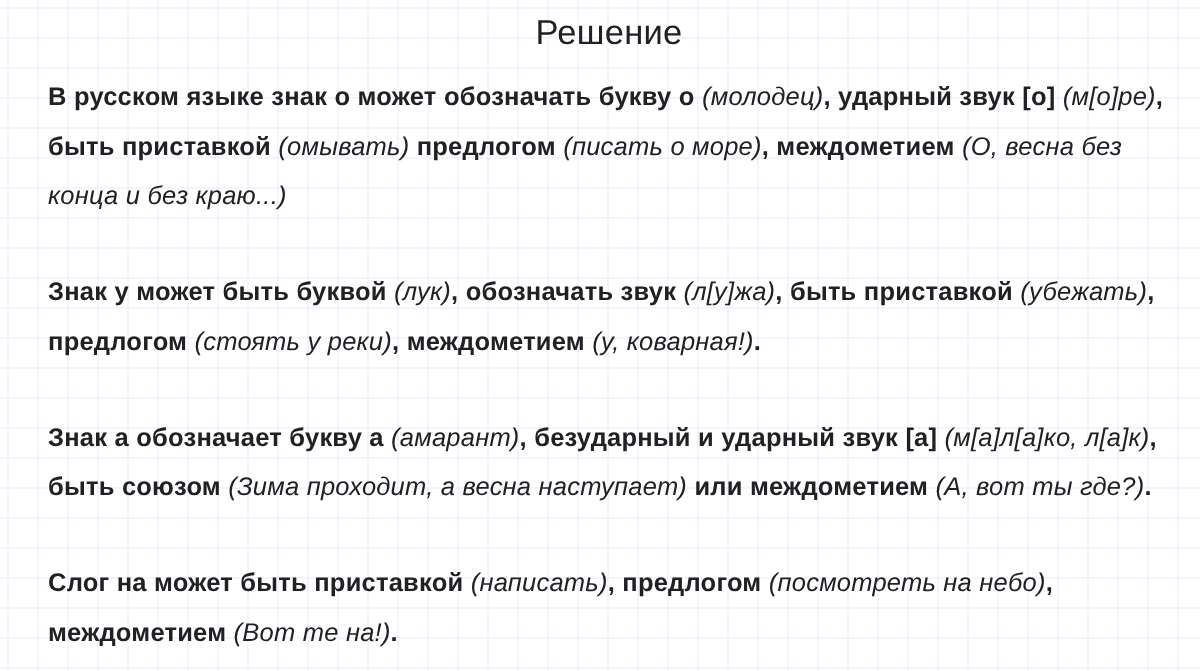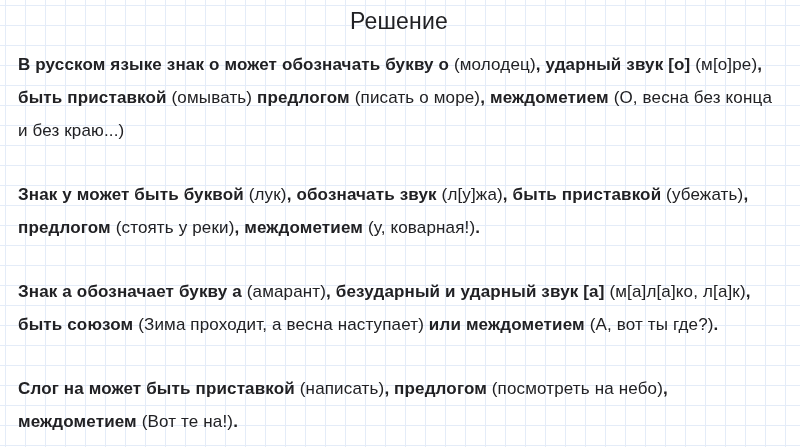--- a/index.html
+++ b/index.html
@@ -14,21 +14,21 @@
     color:var(--text);
     background-color:var(--bg);
     background-image:
       linear-gradient(to right, var(--grid) 1px, transparent 1px),
       linear-gradient(to bottom, var(--grid) 1px, transparent 1px);
     background-size:20px 20px;
     background-position:5px 5px;
   }
   .page{
     width:800px;height:447px;
-    padding:6px 20px 0 18px;
+    padding:6px 20px 0 32px;
   }
   .title{
     text-align:center;
     font-size:23px;
     line-height:30px;
     font-weight:400;
     letter-spacing:0.2px;
     color:var(--text);
   }
   .content{
@@ -36,21 +36,21 @@
   }
   .para{
     font-size:17px;
     line-height:33px;
     letter-spacing:0.15px;
     margin:0 0 31px 0;
   }
   .para:last-child{margin-bottom:0;}
   .normal{font-style:normal;font-weight:700;}
   .bold{font-weight:700;}
-  .italic{}
+  .italic{font-style:italic;}
 </style>
 </head>
 <body>
 
 <div class="page">
   <div class="title">Решение</div>
   <div class="content">
       <p class="para"><span class="normal">В русском языке знак </span><span class="bold">о</span><span class="normal"> может обозначать букву </span><span class="bold">о</span><span class="normal"> </span><span class="italic">(молодец)</span><span class="normal">, ударный звук [о] </span><span class="italic">(м[о]ре)</span><span class="normal">, быть приставкой </span><span class="italic">(омывать)</span><span class="normal"> предлогом </span><span class="italic">(писать о море)</span><span class="normal">, междометием </span><span class="italic">(О, весна без конца и без краю...)</span></p>
       <p class="para"><span class="normal">Знак </span><span class="bold">у</span><span class="normal"> может быть буквой </span><span class="italic">(лук)</span><span class="normal">, обозначать звук </span><span class="italic">(л[у]жа)</span><span class="normal">, быть приставкой </span><span class="italic">(убежать)</span><span class="normal">, предлогом </span><span class="italic">(стоять у реки)</span><span class="normal">, междометием </span><span class="italic">(у, коварная!)</span><span class="normal">.</span></p>
       <p class="para"><span class="normal">Знак </span><span class="bold">а</span><span class="normal"> обозначает букву </span><span class="bold">а</span><span class="normal"> </span><span class="italic">(амарант)</span><span class="normal">, безударный и ударный звук [а] </span><span class="italic">(м[а]л[а]ко, л[а]к)</span><span class="normal">, быть союзом </span><span class="italic">(Зима проходит, а весна наступает)</span><span class="normal"> или междометием </span><span class="italic">(А, вот ты где?)</span><span class="normal">.</span></p>

